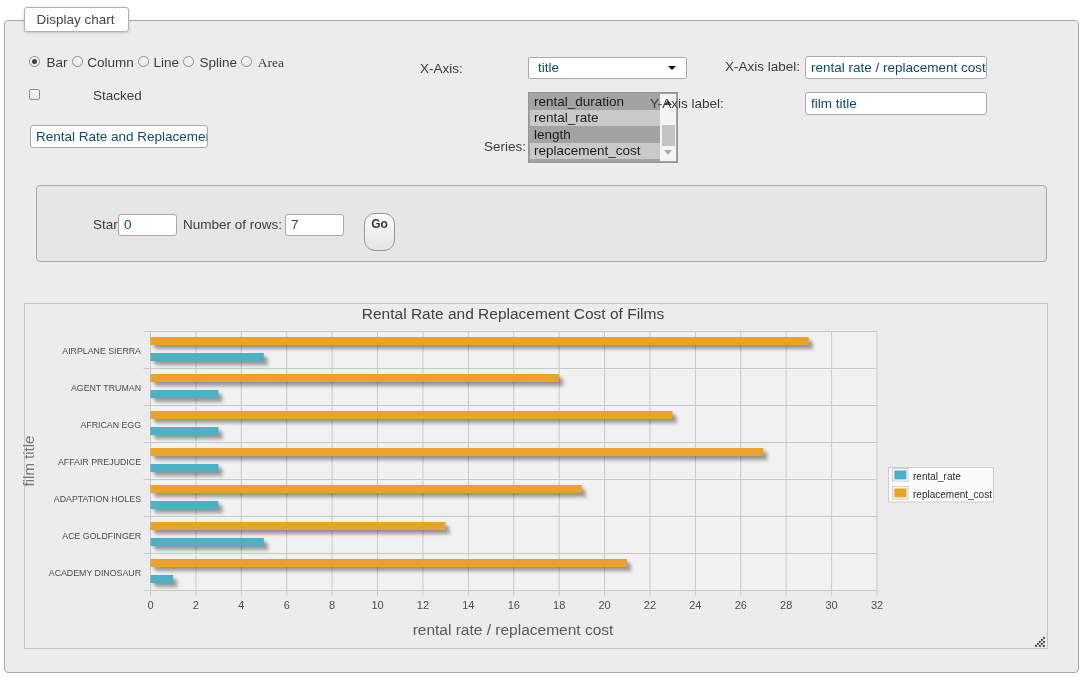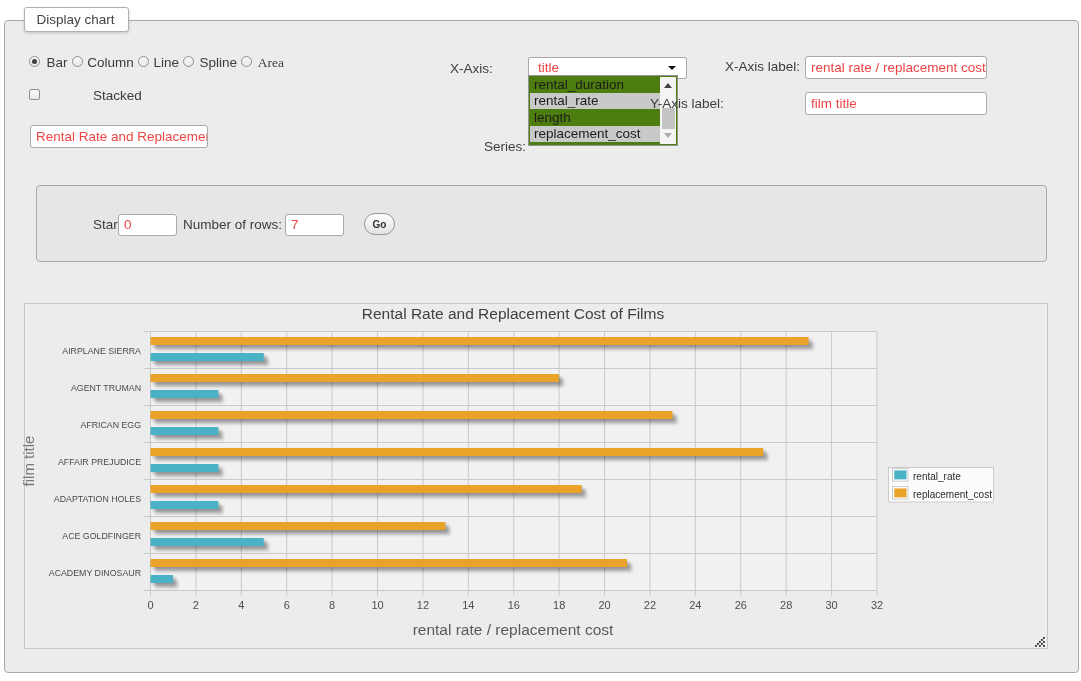--- a/index.html
+++ b/index.html
@@ -4,27 +4,27 @@
 <style>
 html,body{margin:0;padding:0;}
 body{width:1081px;height:681px;background:#ffffff;font-family:"Liberation Sans",sans-serif;position:relative;overflow:hidden;}
 .abs{position:absolute;}
 #fieldset{left:4px;top:20px;width:1073px;height:651px;background:#ececec;border:1px solid #a9a9a9;border-radius:4px;}
 #legendbox{left:24px;top:7px;width:91px;height:23px;background:#ffffff;border:1px solid #b0b0b0;border-radius:3px;box-shadow:0 1px 3px rgba(0,0,0,0.18);font-weight:normal;font-size:13.5px;color:#444;line-height:23px;padding-left:11.5px;}
 .lbl{font-size:13.5px;color:#3c3c3c;line-height:14px;white-space:nowrap;}
 .radio{width:9px;height:9px;border-radius:50%;border:1px solid #8e8e8e;background:linear-gradient(#f7f7f7,#e9e9e9);}
 .radio .dot{position:absolute;left:2px;top:2px;width:5px;height:5px;border-radius:50%;background:#3f3f3f;}
 .checkbox{width:9px;height:9px;border-radius:2px;border:1px solid #8e8e8e;background:linear-gradient(#f6f6f6,#eaeaea);}
-.tinput{background:#fff;border:1px solid #a9a9a9;border-radius:3px;font-size:13.5px;color:#ef4444;line-height:21px;padding-left:5px;overflow:hidden;white-space:nowrap;}
-#mselect{left:528px;top:75px;width:148px;height:69px;background:#4d7c0f;border:1px solid #949494;}
+.tinput{background:#fff;border:1px solid #a9a9a9;border-radius:3px;font-size:13.5px;color:#0c4a6e;line-height:21px;padding-left:5px;overflow:hidden;white-space:nowrap;}
+#mselect{left:528px;top:92px;width:148px;height:69px;background:#a3a3a3;border:1px solid #949494;}
 .opt{left:1px;height:16px;width:130px;font-size:13.5px;color:#1b1b1b;line-height:16px;padding-left:4px;white-space:nowrap;}
 .optsel{background:#c9c9c9;}
 #sbar{right:1px;top:1px;width:16px;height:67px;background:#f4f4f4;}
 #gopanel{left:36px;top:185px;width:1009px;height:75px;background:#e6e6e6;border:1px solid #a9a9a9;border-radius:4px;}
-#gobtn{left:364px;top:213px;width:31px;height:22px;border:1px solid #979797;border-radius:11px;background:linear-gradient(#fdfdfd,#e3e3e3);font-size:10px;font-weight:bold;color:#333;text-align:center;line-height:21px;box-sizing:border-box;}
+#gobtn{left:364px;top:213px;width:31px;height:38px;border:1px solid #979797;border-radius:11px;background:linear-gradient(#fdfdfd,#e3e3e3);font-size:12px;font-weight:bold;color:#333;text-align:center;line-height:21px;box-sizing:border-box;}
 #chartbox{left:24px;top:303px;width:1022px;height:344px;background:#ececec;border:1px solid #c6c6c6;}
 #chartsvg{left:0;top:0;}
 </style>
 </head>
 <body>
 <div class="abs" id="fieldset"></div>
 <div class="abs" id="legendbox">Display chart</div>
 
 <div class="abs radio" style="left:29px;top:56px;">
     <div class="dot"></div>
@@ -37,21 +37,21 @@
 <div class="abs radio" style="left:182.7px;top:56px;"></div>
 <div class="abs lbl" style="left:199.5px;top:56px;">Spline</div>
 <div class="abs radio" style="left:241px;top:56px;"></div>
 <div class="abs lbl" style="left:257.8px;top:56px;font-family:Liberation Serif, serif;">Area</div>
 
 <div class="abs checkbox" style="left:28.7px;top:88.5px;"></div>
 <div class="abs lbl" style="left:45px;top:89px;margin-left:48px;">Stacked</div>
 
 <div class="abs tinput" style="left:30px;top:125px;width:171px;height:21px;">Rental Rate and Replacement Cost of Films</div>
 
-<div class="abs lbl" style="left:420px;top:61.5px;width:103px;text-align:center;">X-Axis:</div>
+<div class="abs lbl" style="left:420px;top:61.5px;width:103px;text-align:left;">X-Axis:</div>
 <div class="abs tinput" style="left:528px;top:57px;width:148px;height:20px;border-radius:2px;line-height:20px;padding-left:9px;">title</div>
 <div class="abs" style="left:667.5px;top:65.5px;width:0;height:0;border-left:4px solid transparent;border-right:4px solid transparent;border-top:4.5px solid #111;"></div>
 
 <div class="abs lbl" style="left:420px;top:139.5px;width:106px;text-align:right;">Series:</div>
 <div class="abs" id="mselect">
   <div class="abs opt" style="top:1px;">rental_duration</div>
   <div class="abs opt optsel" style="top:17.3px;">rental_rate</div>
   <div class="abs opt" style="top:33.6px;">length</div>
   <div class="abs opt optsel" style="top:49.9px;">replacement_cost</div>
   <div class="abs" id="sbar">

